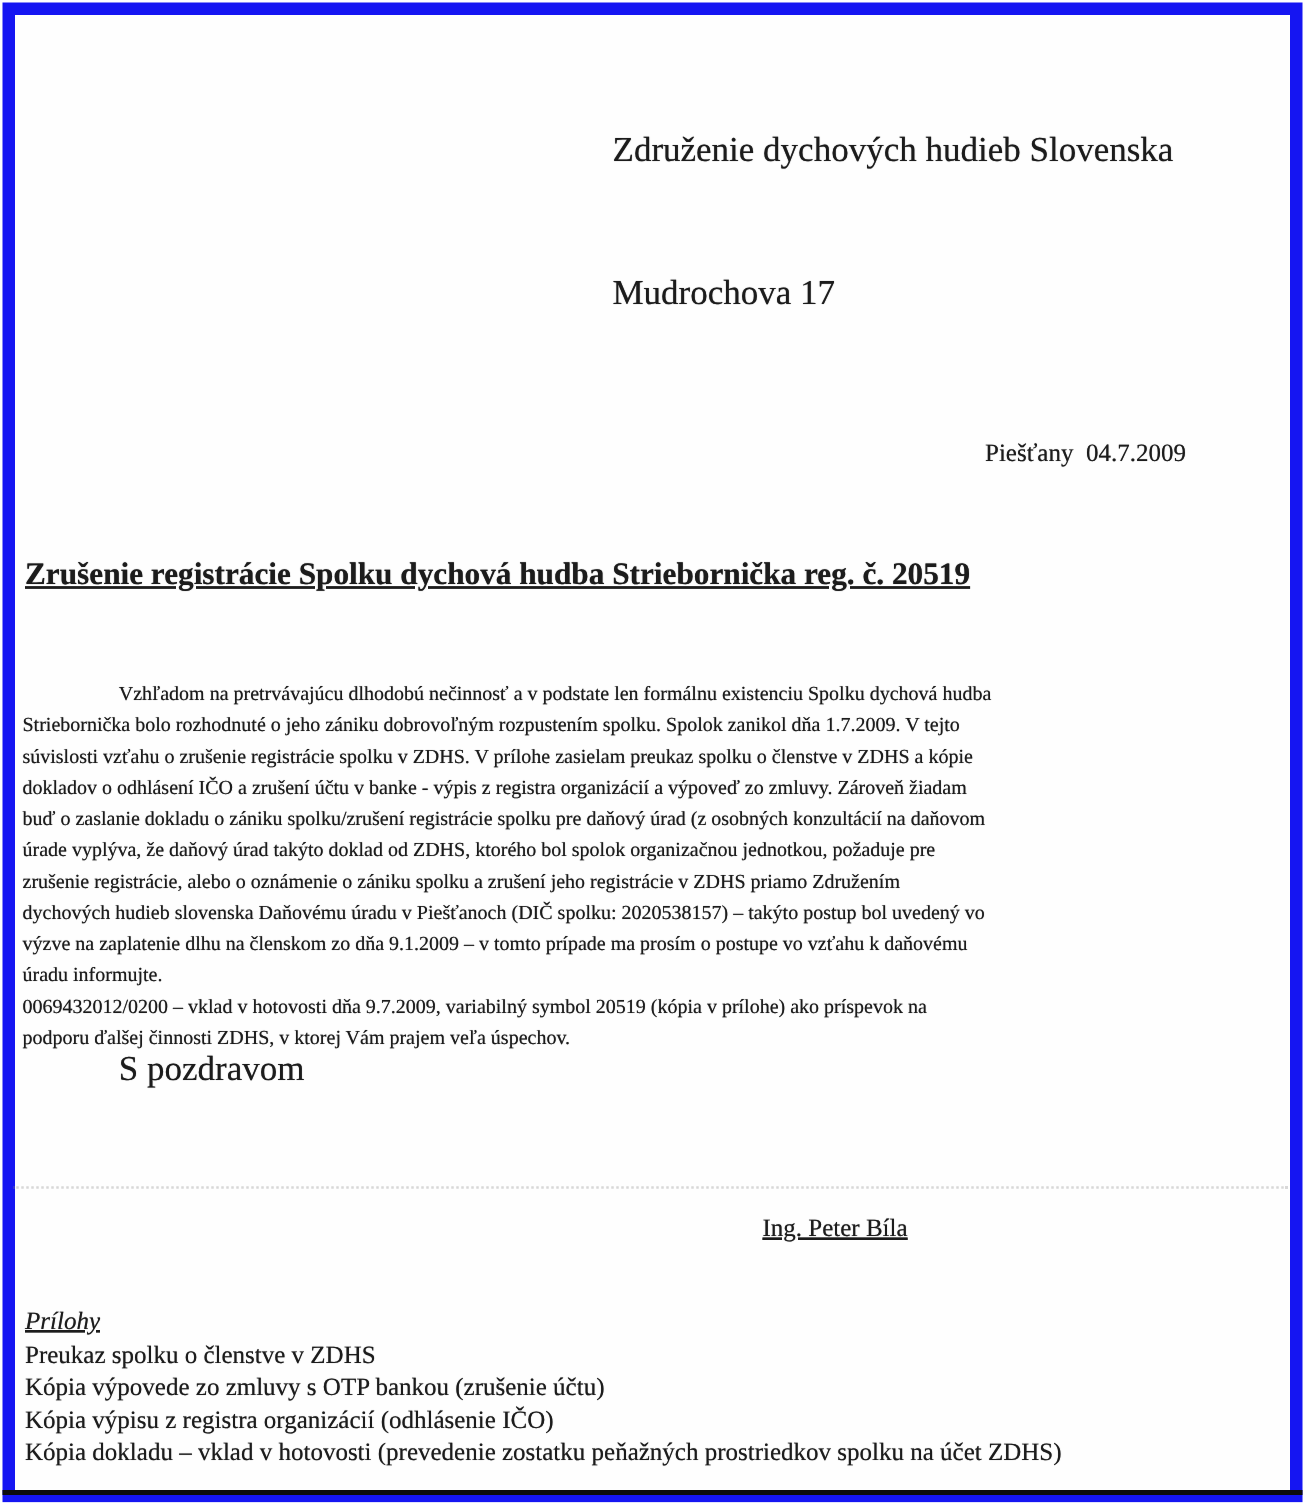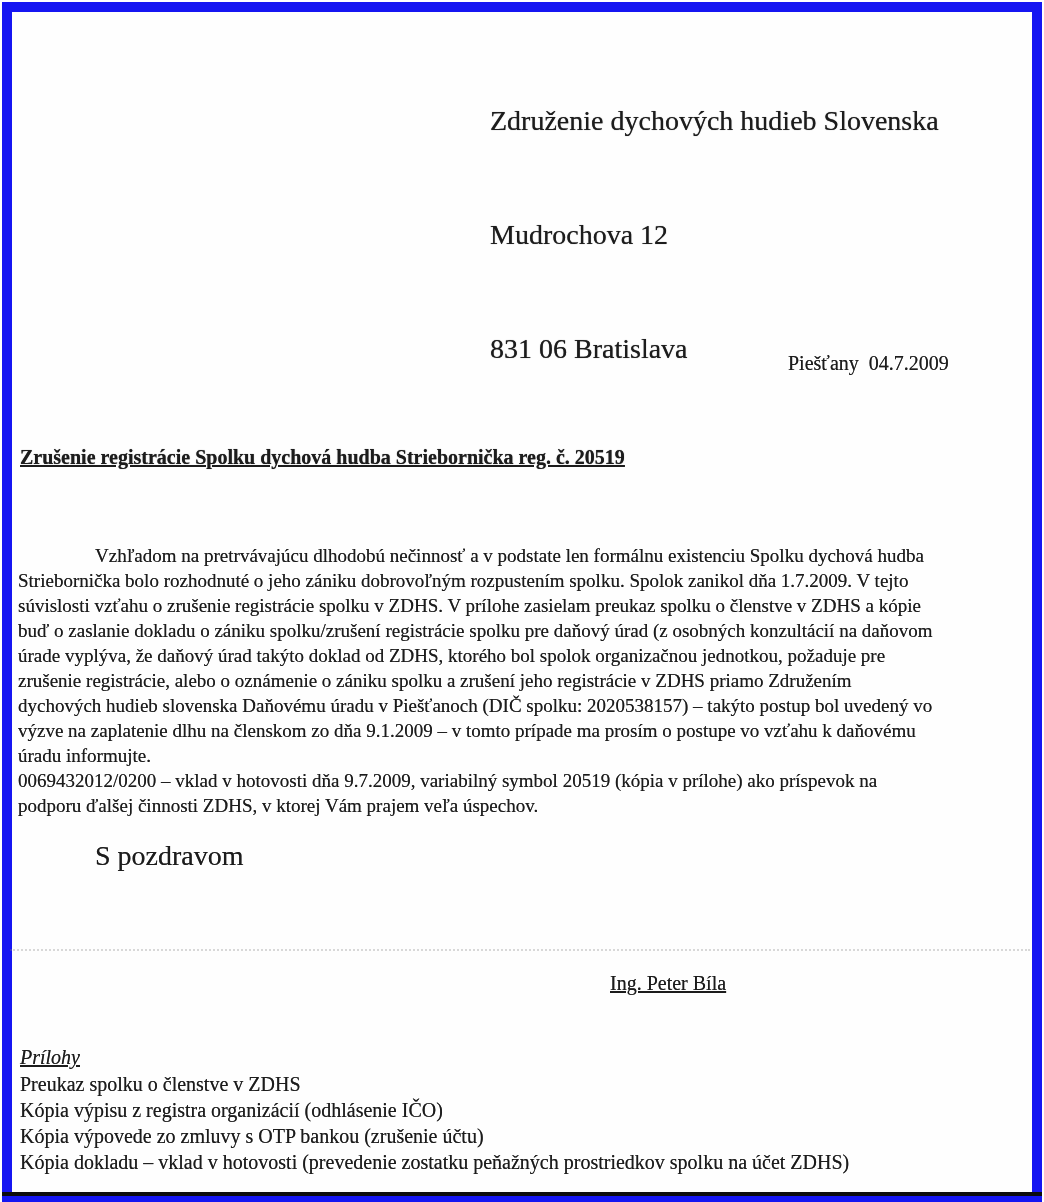--- a/index.html
+++ b/index.html
@@ -50,32 +50,32 @@
     left: 788px;
     top: 352px;
     font-size: 20px;
     white-space: pre;
     text-shadow: 0 0 0.6px rgba(20,20,20,0.7);
   }
   .subject {
     position: absolute;
     left: 20px;
     top: 446px;
-    font-size: 20px;
+    font-size: 25px;
     font-weight: bold;
     text-decoration: underline;
     white-space: pre;
     text-shadow: 0 0 0.7px rgba(20,20,20,0.8);
   }
   .letter-body {
     position: absolute;
     left: 18px;
     top: 543px;
     width: 1010px;
-    font-size: 19px;
+    font-size: 16px;
     text-shadow: 0 0 0.6px rgba(20,20,20,0.7);
   }
   .line {
     height: 25px;
     line-height: 25px;
     white-space: pre;
   }
   .line.indent {
     padding-left: 77px;
   }
@@ -126,51 +126,51 @@
 </style>
 </head>
 <body>
 
 <div class="scan" style="color: rgb(28, 28, 28);">
 
   <div class="frame" style="border-color: rgb(21, 21, 242);"></div>
 
   <div class="recipient">
     <div>Združenie dychových hudieb Slovenska</div>
-    <div>Mudrochova 12</div>
-    <div>831 06 Bratislava</div>
+    <div>Mudrochova 17</div>
   </div>
 
   <div class="dateline">Piešťany  04.7.2009</div>
 
   <div class="subject">Zrušenie registrácie Spolku dychová hudba Striebornička reg. č. 20519</div>
 
   <div class="letter-body">
     <div class="line indent">Vzhľadom na pretrvávajúcu dlhodobú nečinnosť a v podstate len formálnu existenciu Spolku dychová hudba</div>
     <div class="line">Striebornička bolo rozhodnuté o jeho zániku dobrovoľným rozpustením spolku. Spolok zanikol dňa 1.7.2009. V tejto</div>
     <div class="line">súvislosti vzťahu o zrušenie registrácie spolku v ZDHS. V prílohe zasielam preukaz spolku o členstve v ZDHS a kópie</div>
+    <div class="line">dokladov o odhlásení IČO a zrušení účtu v banke - výpis z registra organizácií a výpoveď zo zmluvy. Zároveň žiadam</div>
     <div class="line">buď o zaslanie dokladu o zániku spolku/zrušení registrácie spolku pre daňový úrad (z osobných konzultácií na daňovom</div>
     <div class="line">úrade vyplýva, že daňový úrad takýto doklad od ZDHS, ktorého bol spolok organizačnou jednotkou, požaduje pre</div>
     <div class="line">zrušenie registrácie, alebo o oznámenie o zániku spolku a zrušení jeho registrácie v ZDHS priamo Združením</div>
     <div class="line">dychových hudieb slovenska Daňovému úradu v Piešťanoch (DIČ spolku: 2020538157) – takýto postup bol uvedený vo</div>
     <div class="line">výzve na zaplatenie dlhu na členskom zo dňa 9.1.2009 – v tomto prípade ma prosím o postupe vo vzťahu k daňovému</div>
     <div class="line">úradu informujte.</div>
     <div class="line">0069432012/0200 – vklad v hotovosti dňa 9.7.2009, variabilný symbol 20519 (kópia v prílohe) ako príspevok na</div>
     <div class="line">podporu ďalšej činnosti ZDHS, v ktorej Vám prajem veľa úspechov.</div>
   </div>
 
   <div class="closing">S pozdravom</div>
 
   <div class="artifact-line"></div>
 
   <div class="signature">Ing. Peter Bíla</div>
 
   <div class="attachments">
     <div class="att-heading">Prílohy</div>
     <div class="att-item">Preukaz spolku o členstve v ZDHS</div>
+    <div class="att-item">Kópia výpovede zo zmluvy s OTP bankou (zrušenie účtu)</div>
     <div class="att-item">Kópia výpisu z registra organizácií (odhlásenie IČO)</div>
-    <div class="att-item">Kópia výpovede zo zmluvy s OTP bankou (zrušenie účtu)</div>
     <div class="att-item">Kópia dokladu – vklad v hotovosti (prevedenie zostatku peňažných prostriedkov spolku na účet ZDHS)</div>
   </div>
 
   <div class="page-edge" style="background: rgb(12, 12, 12);"></div>
 
 </div>
 
 </body></html>

